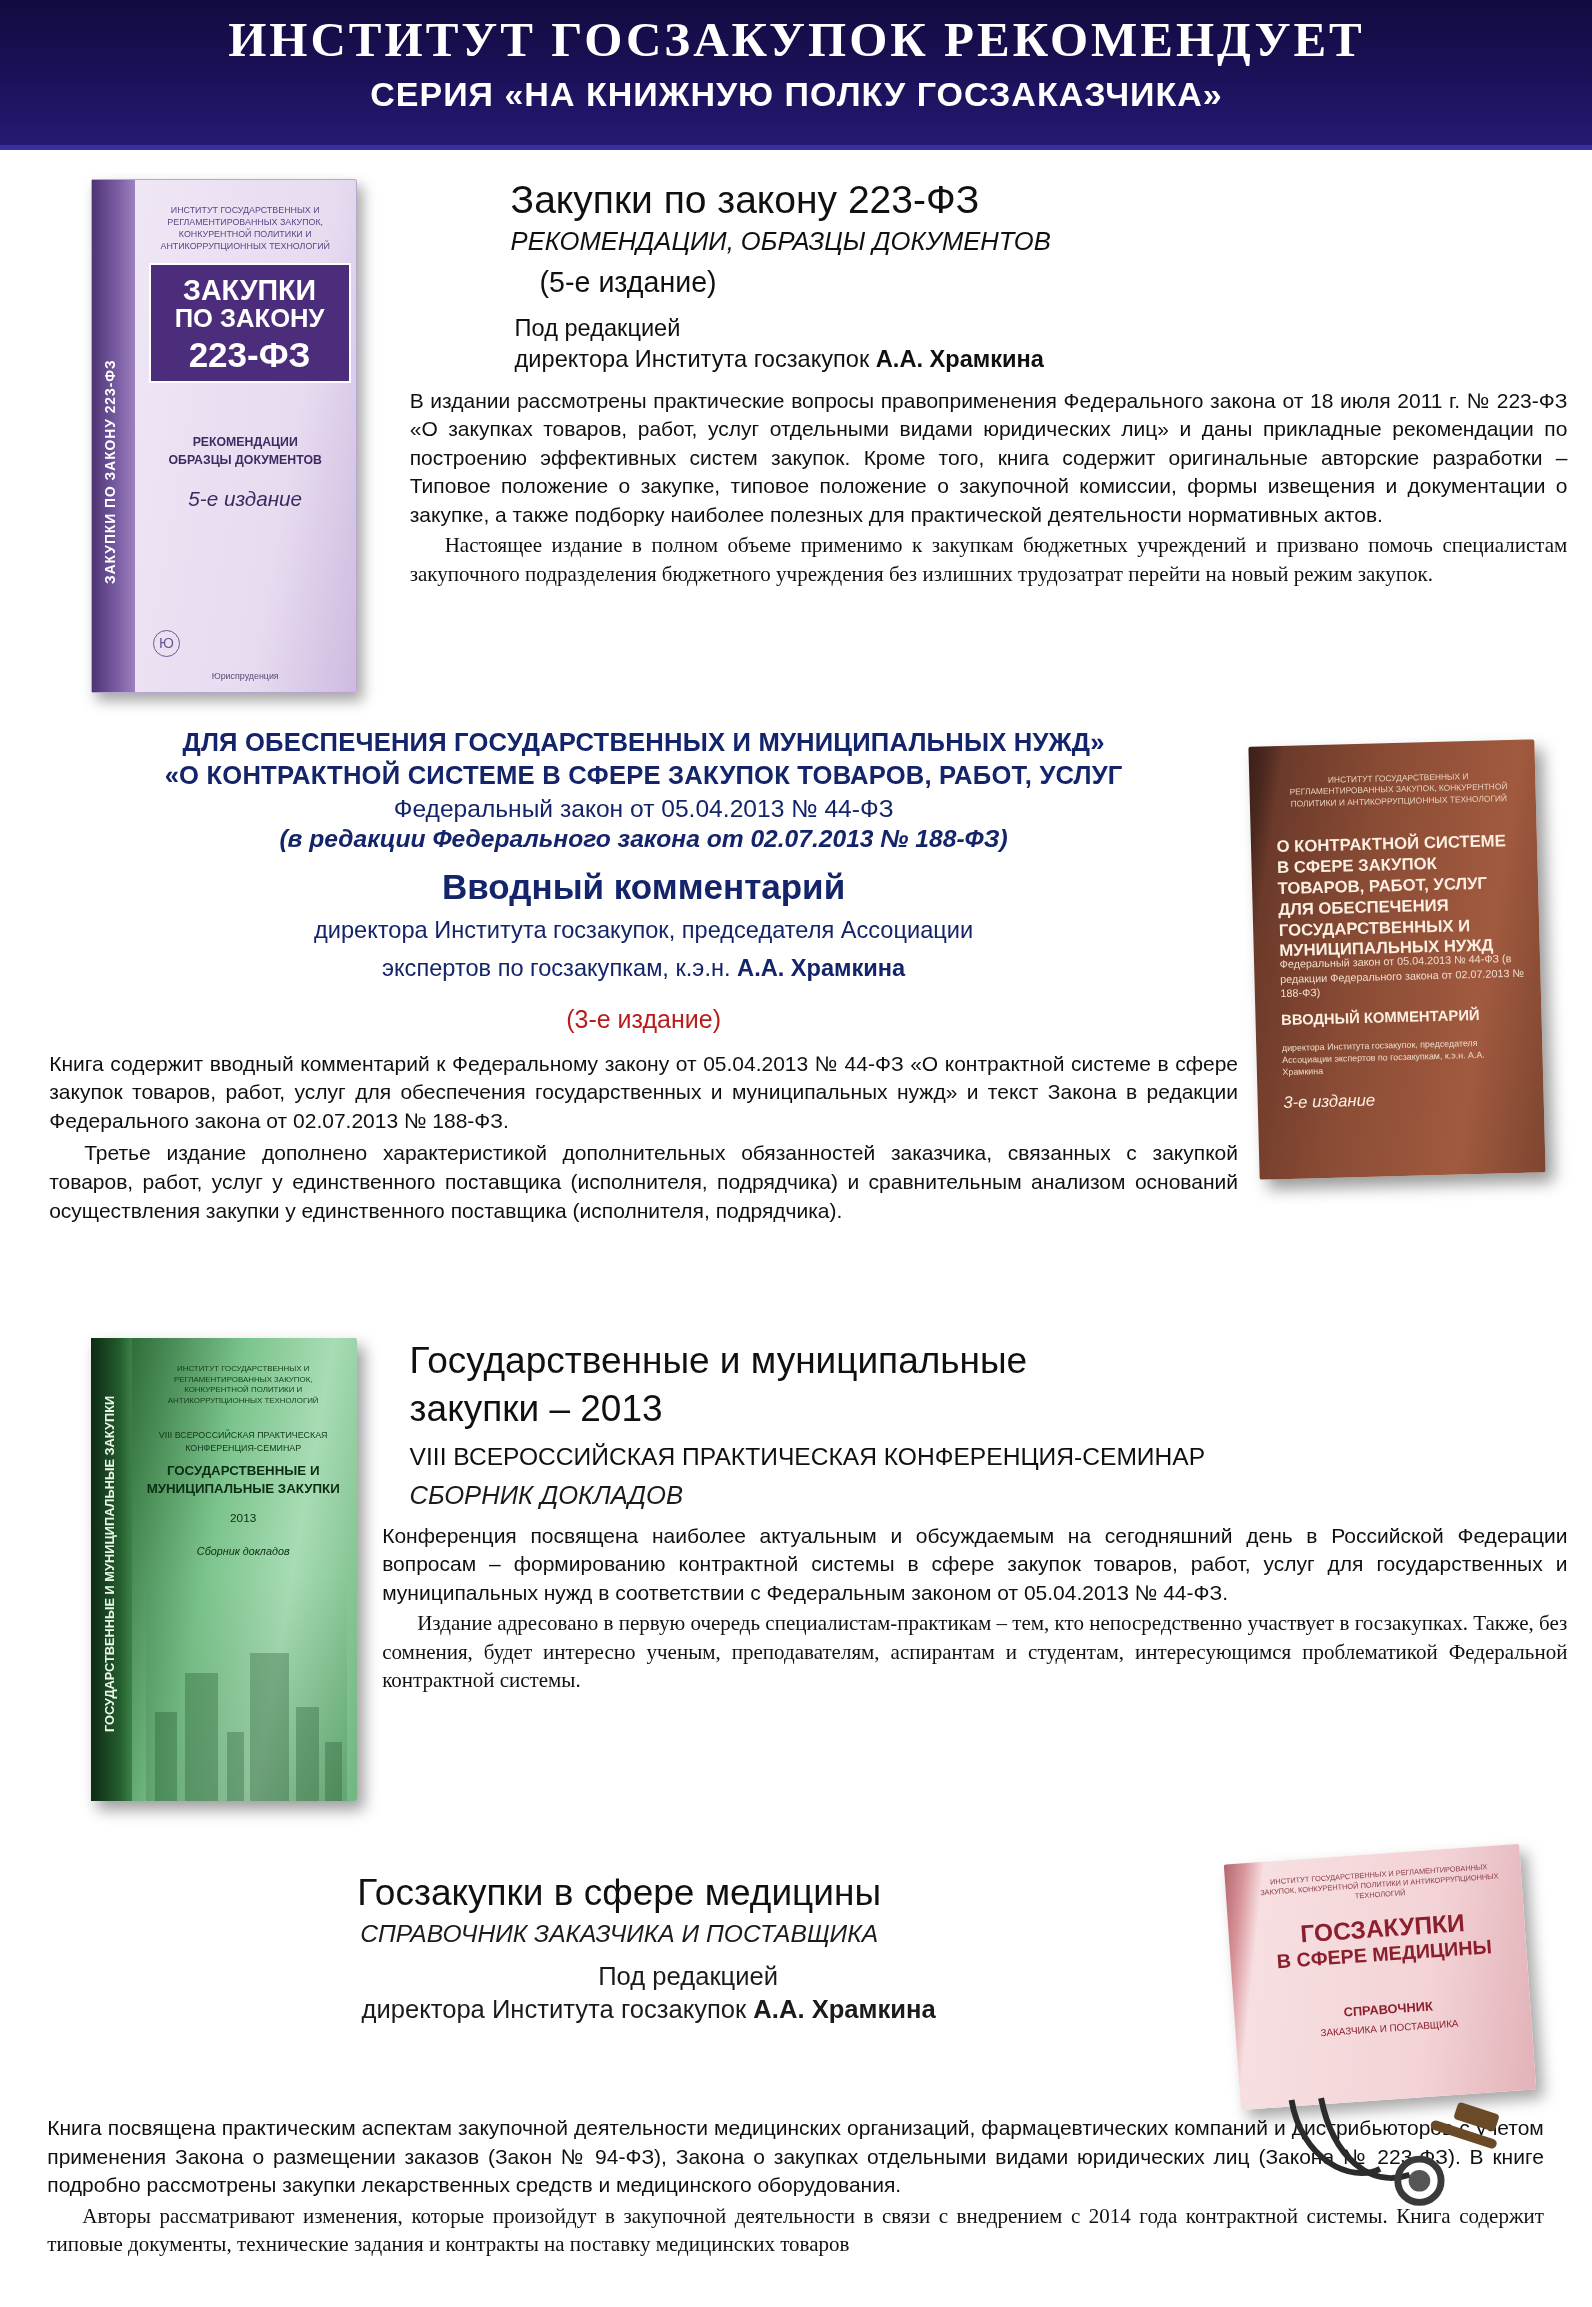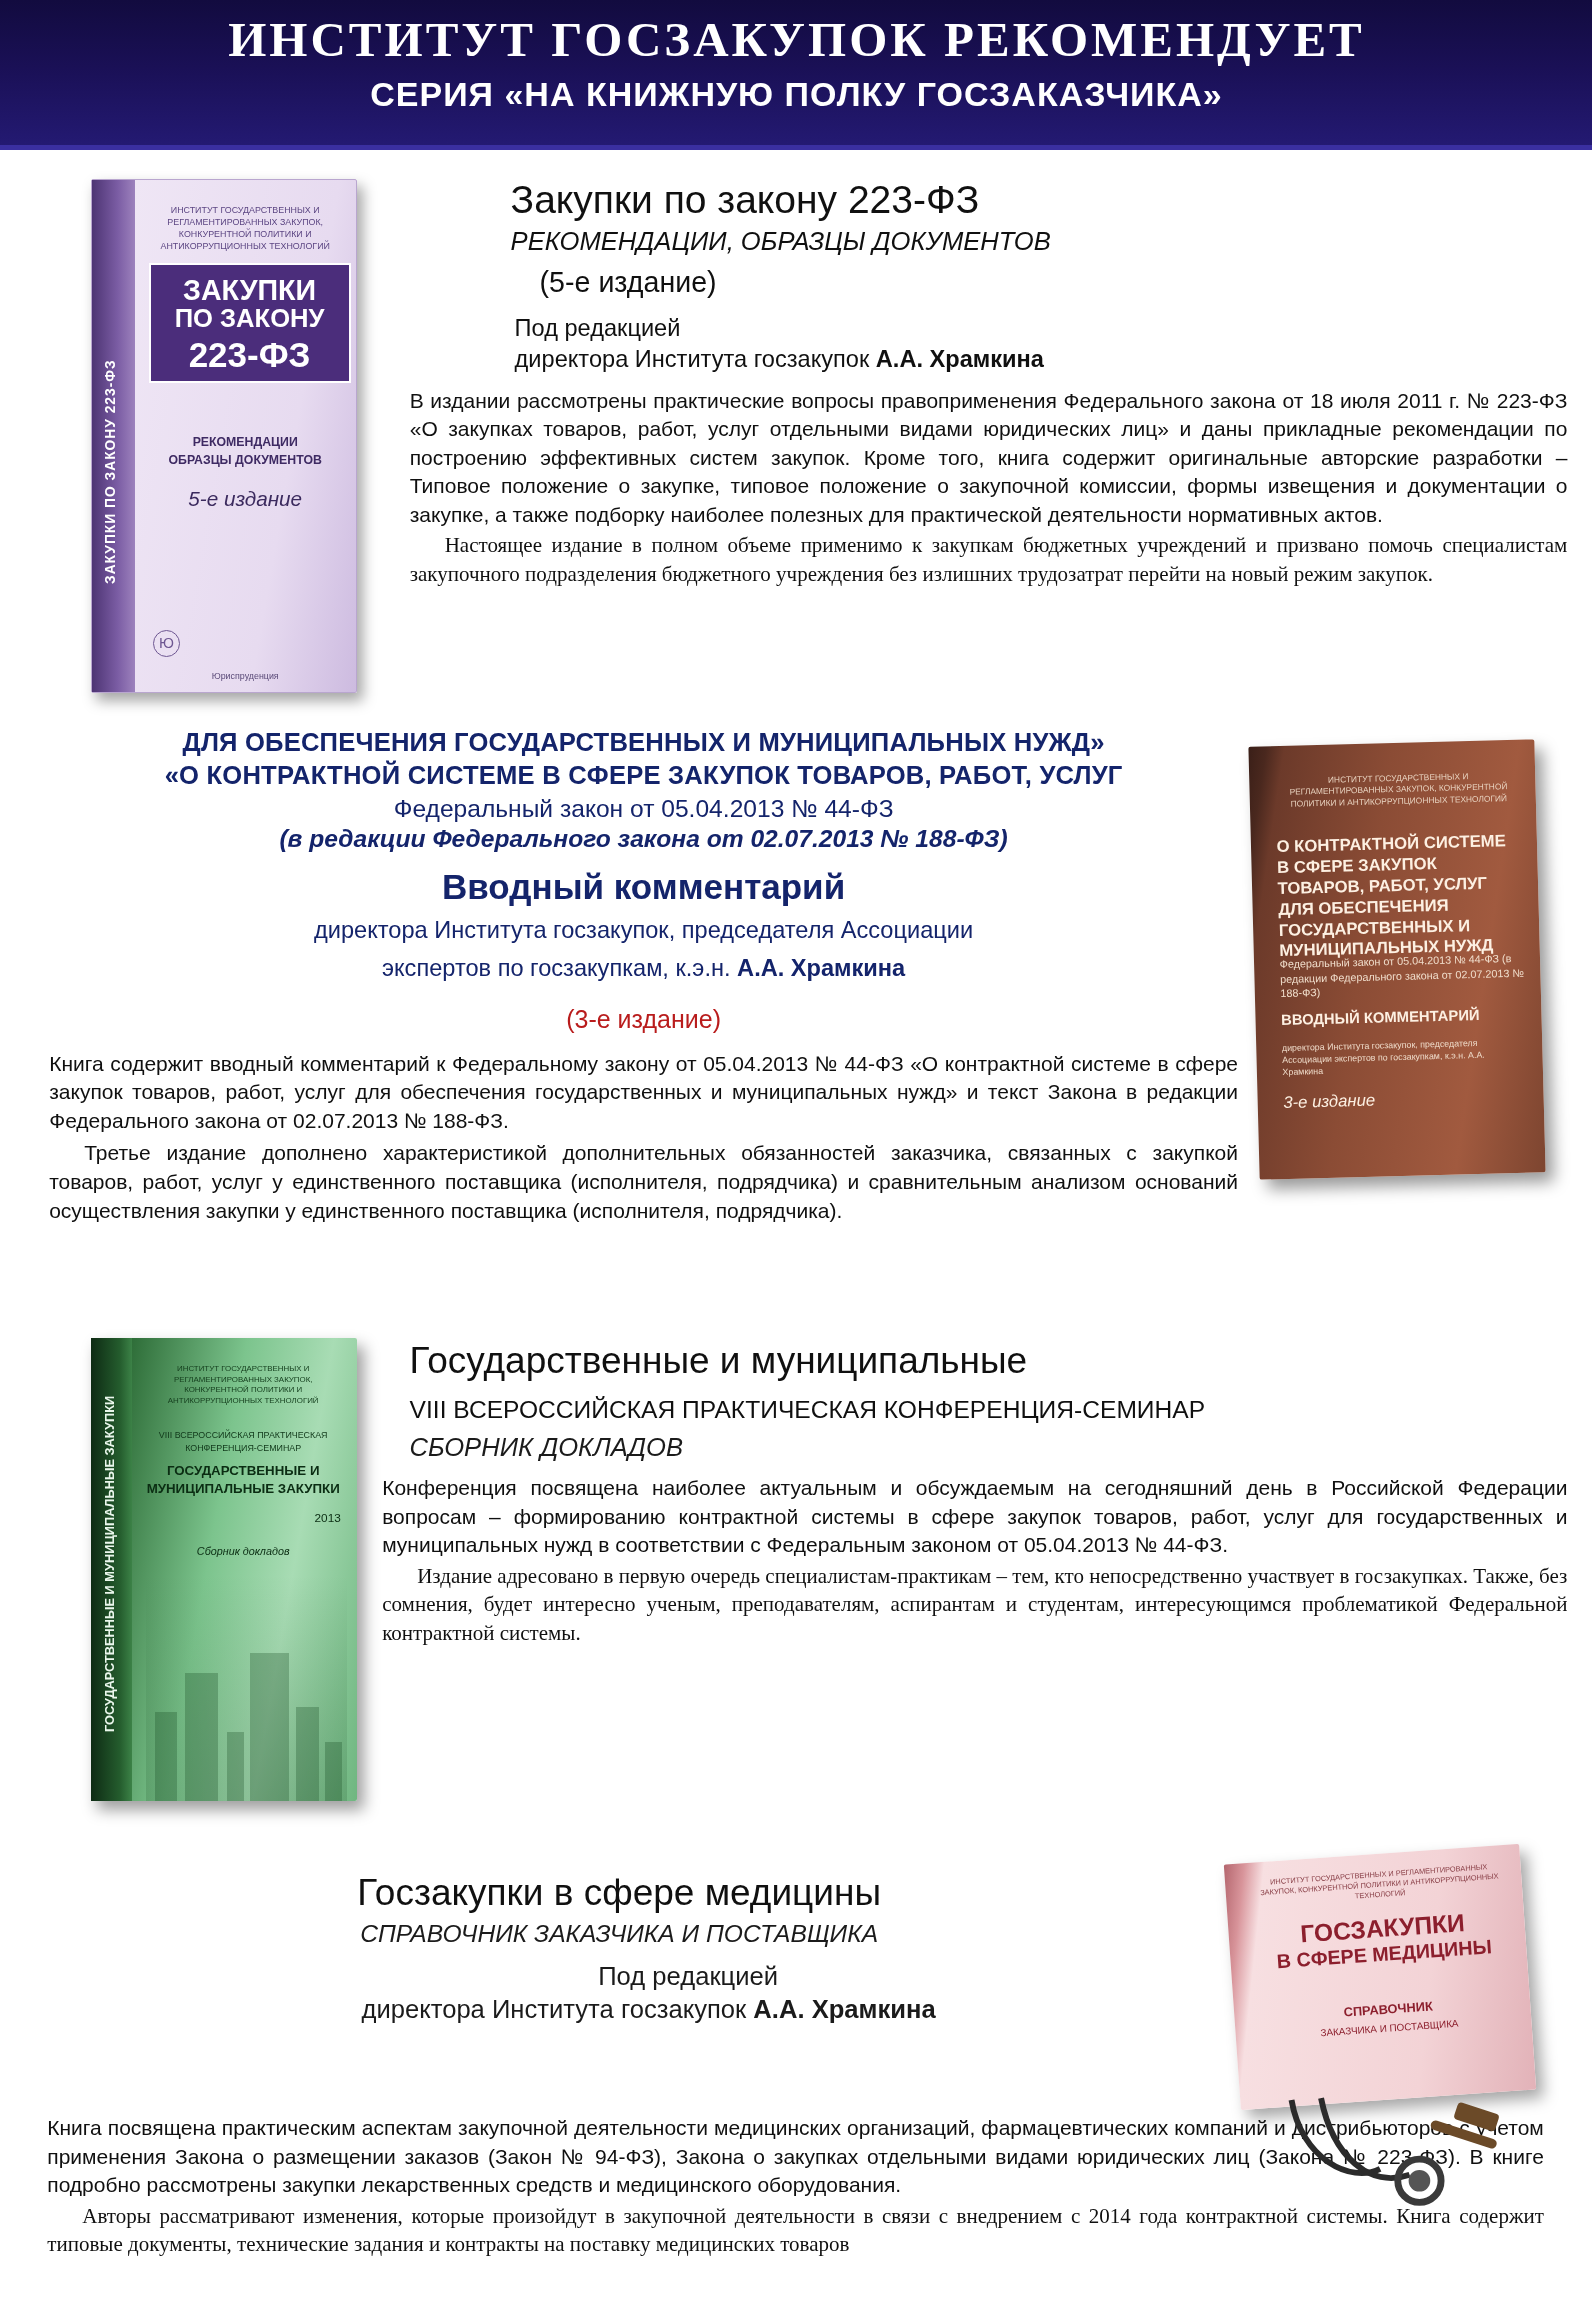--- a/index.html
+++ b/index.html
@@ -260,21 +260,21 @@
   #sec3 .book3 .b3-conf {
     position: absolute; left: 55px; right: 15.8px; top: 91px;
     font-size: 8.9px; text-align: center; line-height: 1.4; color: #11381a;
   }
   #sec3 .book3 .b3-title {
     position: absolute; left: 55px; right: 15.8px; top: 124px;
     font-size: 13.3px; font-weight: bold; text-align: center; line-height: 1.3; color: #0b2d13;
   }
   #sec3 .book3 .b3-year {
     position: absolute; left: 55px; right: 15.8px; top: 173px;
-    font-size: 11.8px; text-align: right; color: #0b2d13;
+    font-size: 11.8px; text-align: center; color: #0b2d13;
   }
   #sec3 .book3 .b3-sb {
     position: absolute; left: 55px; right: 15.8px; top: 207px;
     font-size: 10.8px; text-align: center; font-style: italic; color: #0b2d13;
   }
   #sec3 .book3 .b3-kremlin {
     position: absolute; left: 55px; right: 9.9px; bottom: 0; top: 236px;
     background: linear-gradient(180deg, rgba(255,255,255,0) 0%, rgba(20,70,30,.18) 100%);
   }
   #sec3 .book3 .b3-kremlin .tower {
@@ -418,20 +418,21 @@
         <div class="tower" style="left:39px;width:33px;height:128px;"></div>
         <div class="tower" style="left:81px;width:17.7px;height:69px;"></div>
         <div class="tower" style="left:104px;width:39px;height:148px;"></div>
         <div class="tower" style="left:150px;width:23.6px;height:94px;"></div>
         <div class="tower" style="left:179px;width:17.7px;height:59px;"></div>
       </div>
     </div>
 
     <div class="col">
       <div class="t-title">Государственные и муниципальные</div>
+      <div class="t-title">закупки – 2013</div>
       <div class="caps-line">VIII ВСЕРОССИЙСКАЯ ПРАКТИЧЕСКАЯ КОНФЕРЕНЦИЯ-СЕМИНАР</div>
       <div class="it-line">СБОРНИК ДОКЛАДОВ</div>
       <div class="body-text s3-body">
         <p>Конференция посвящена наиболее актуальным и обсуждаемым на сегодняшний день в Российской Федерации вопросам – формированию контрактной системы в сфере закупок товаров, работ, услуг для государственных и муниципальных нужд в соответствии с Федеральным законом от 05.04.2013 № 44-ФЗ.</p>
         <p class="indent">Издание адресовано в первую очередь специалистам-практикам – тем, кто непосредственно участвует в госзакупках. Также, без сомнения, будет интересно ученым, преподавателям, аспирантам и студентам, интересующимся проблематикой Федеральной контрактной системы.</p>
       </div>
     </div>
   </div>
 
   <div class="section clearfix" id="sec4">

